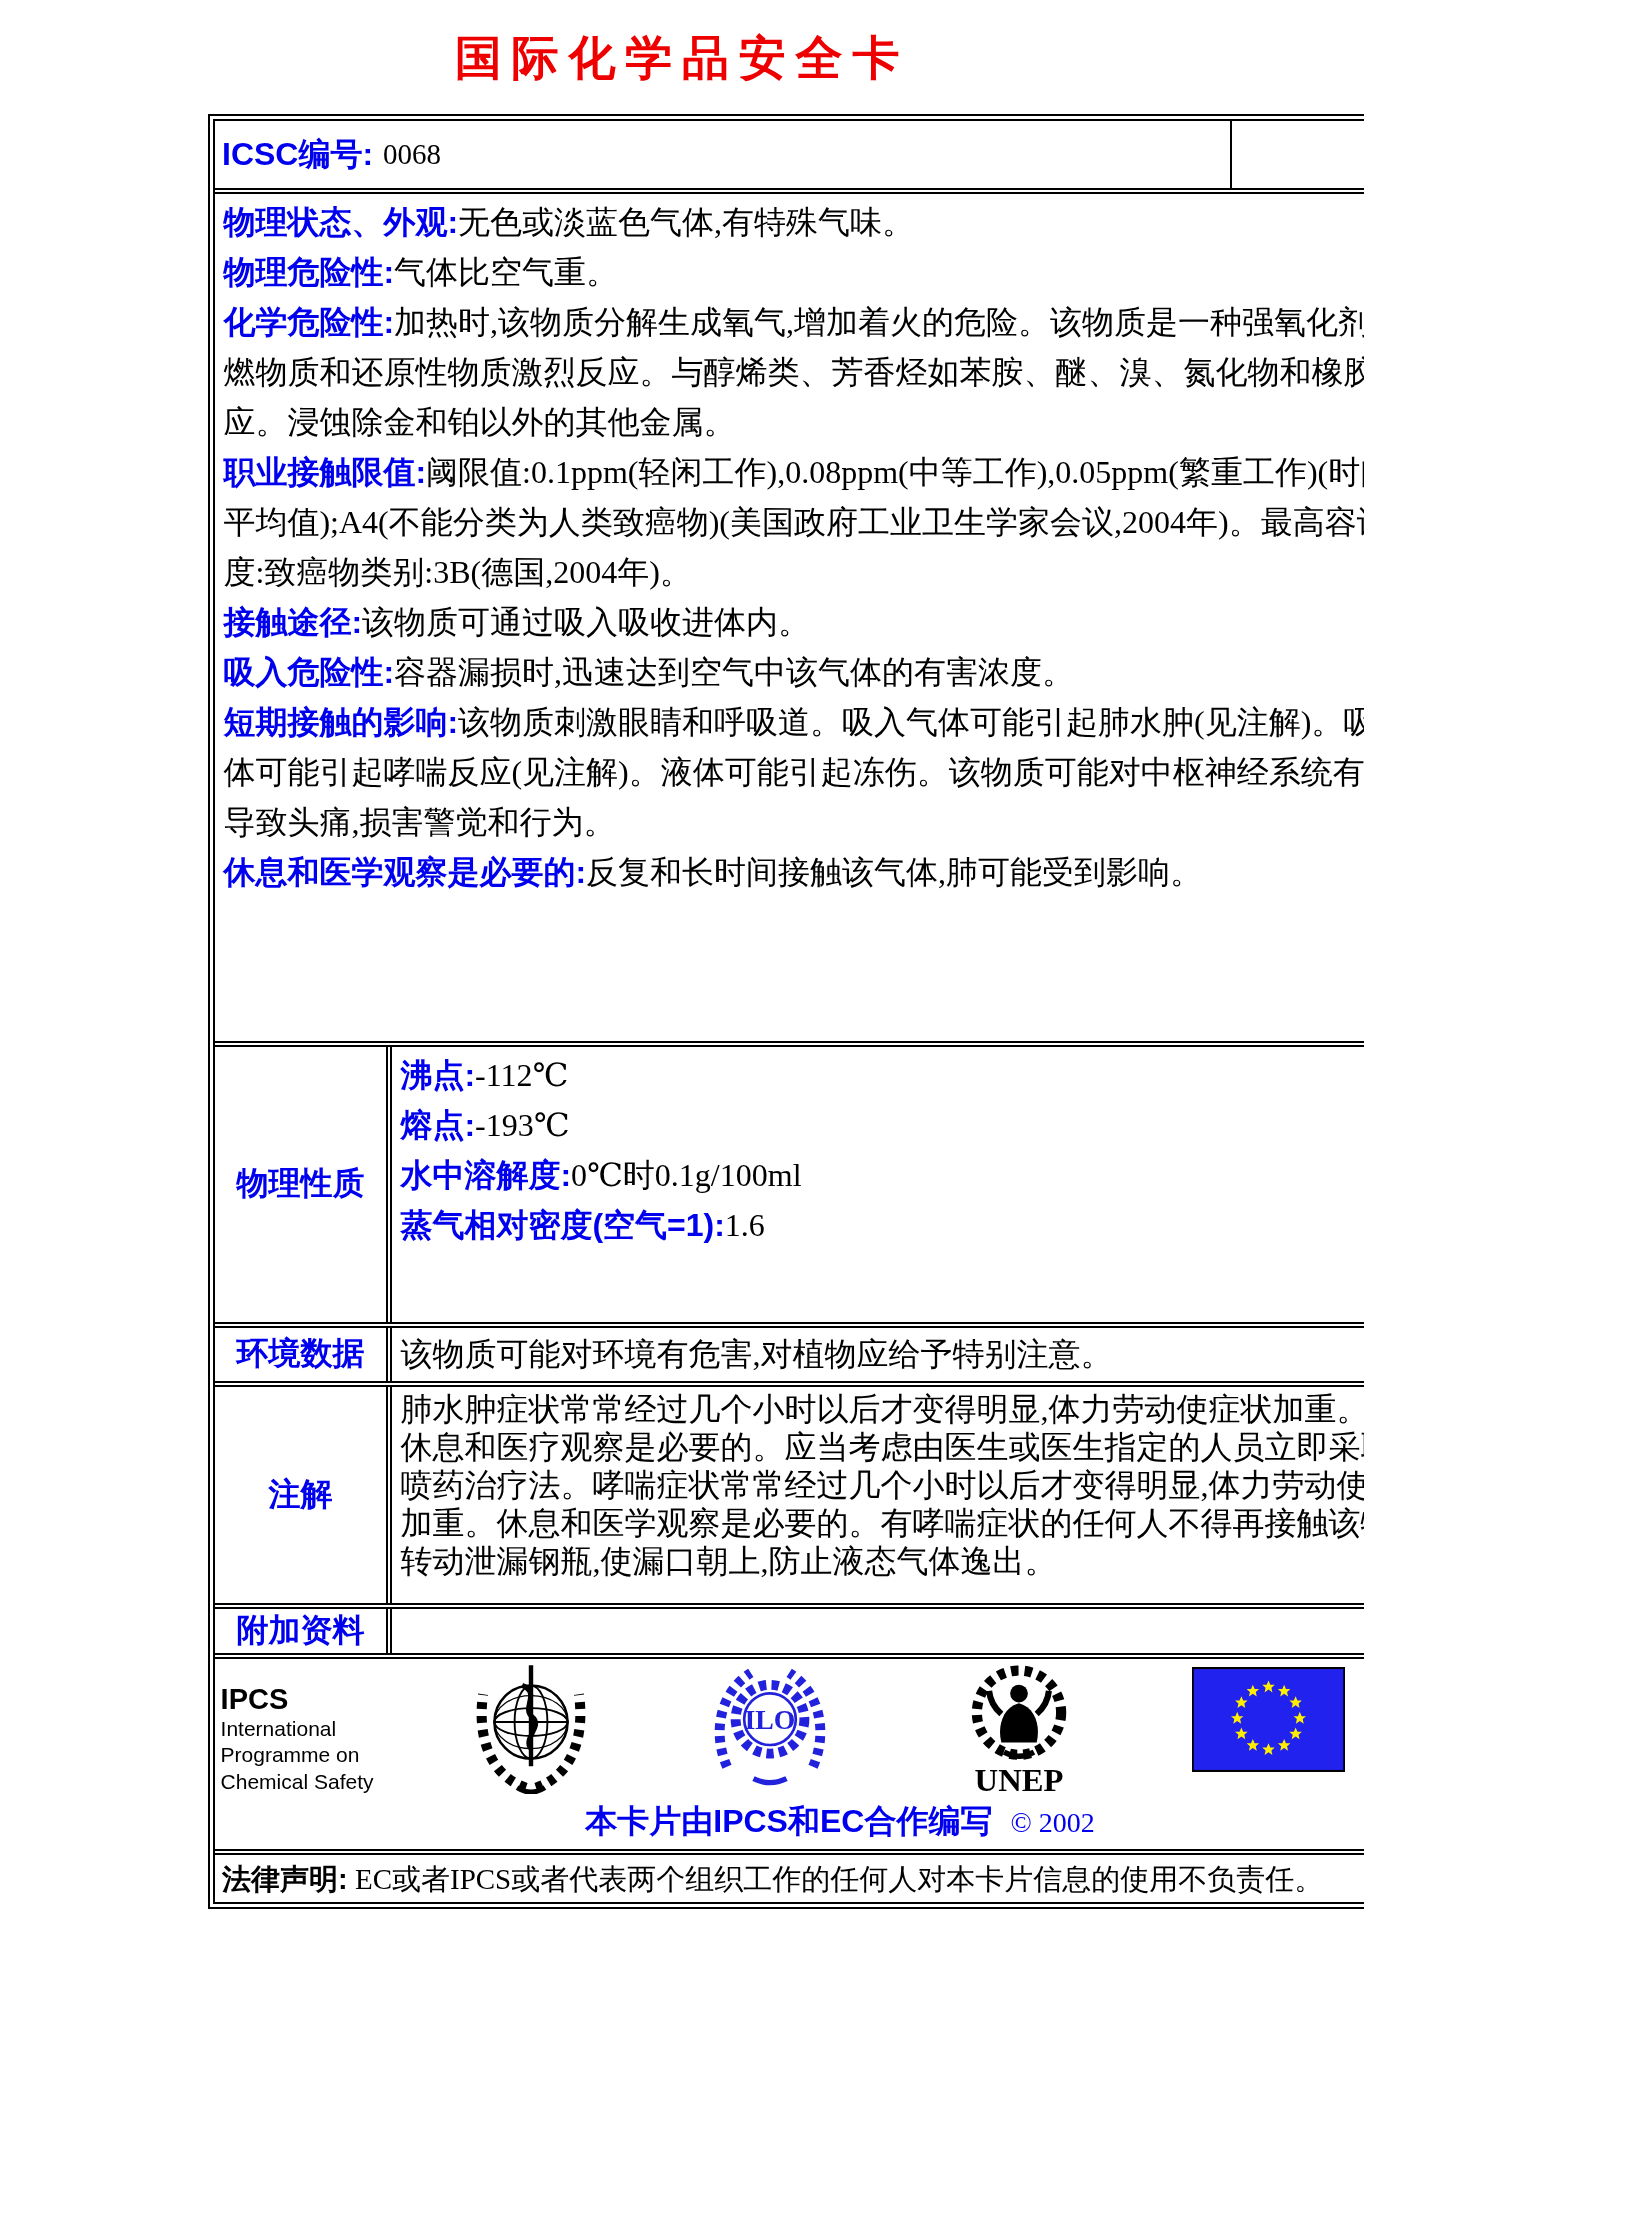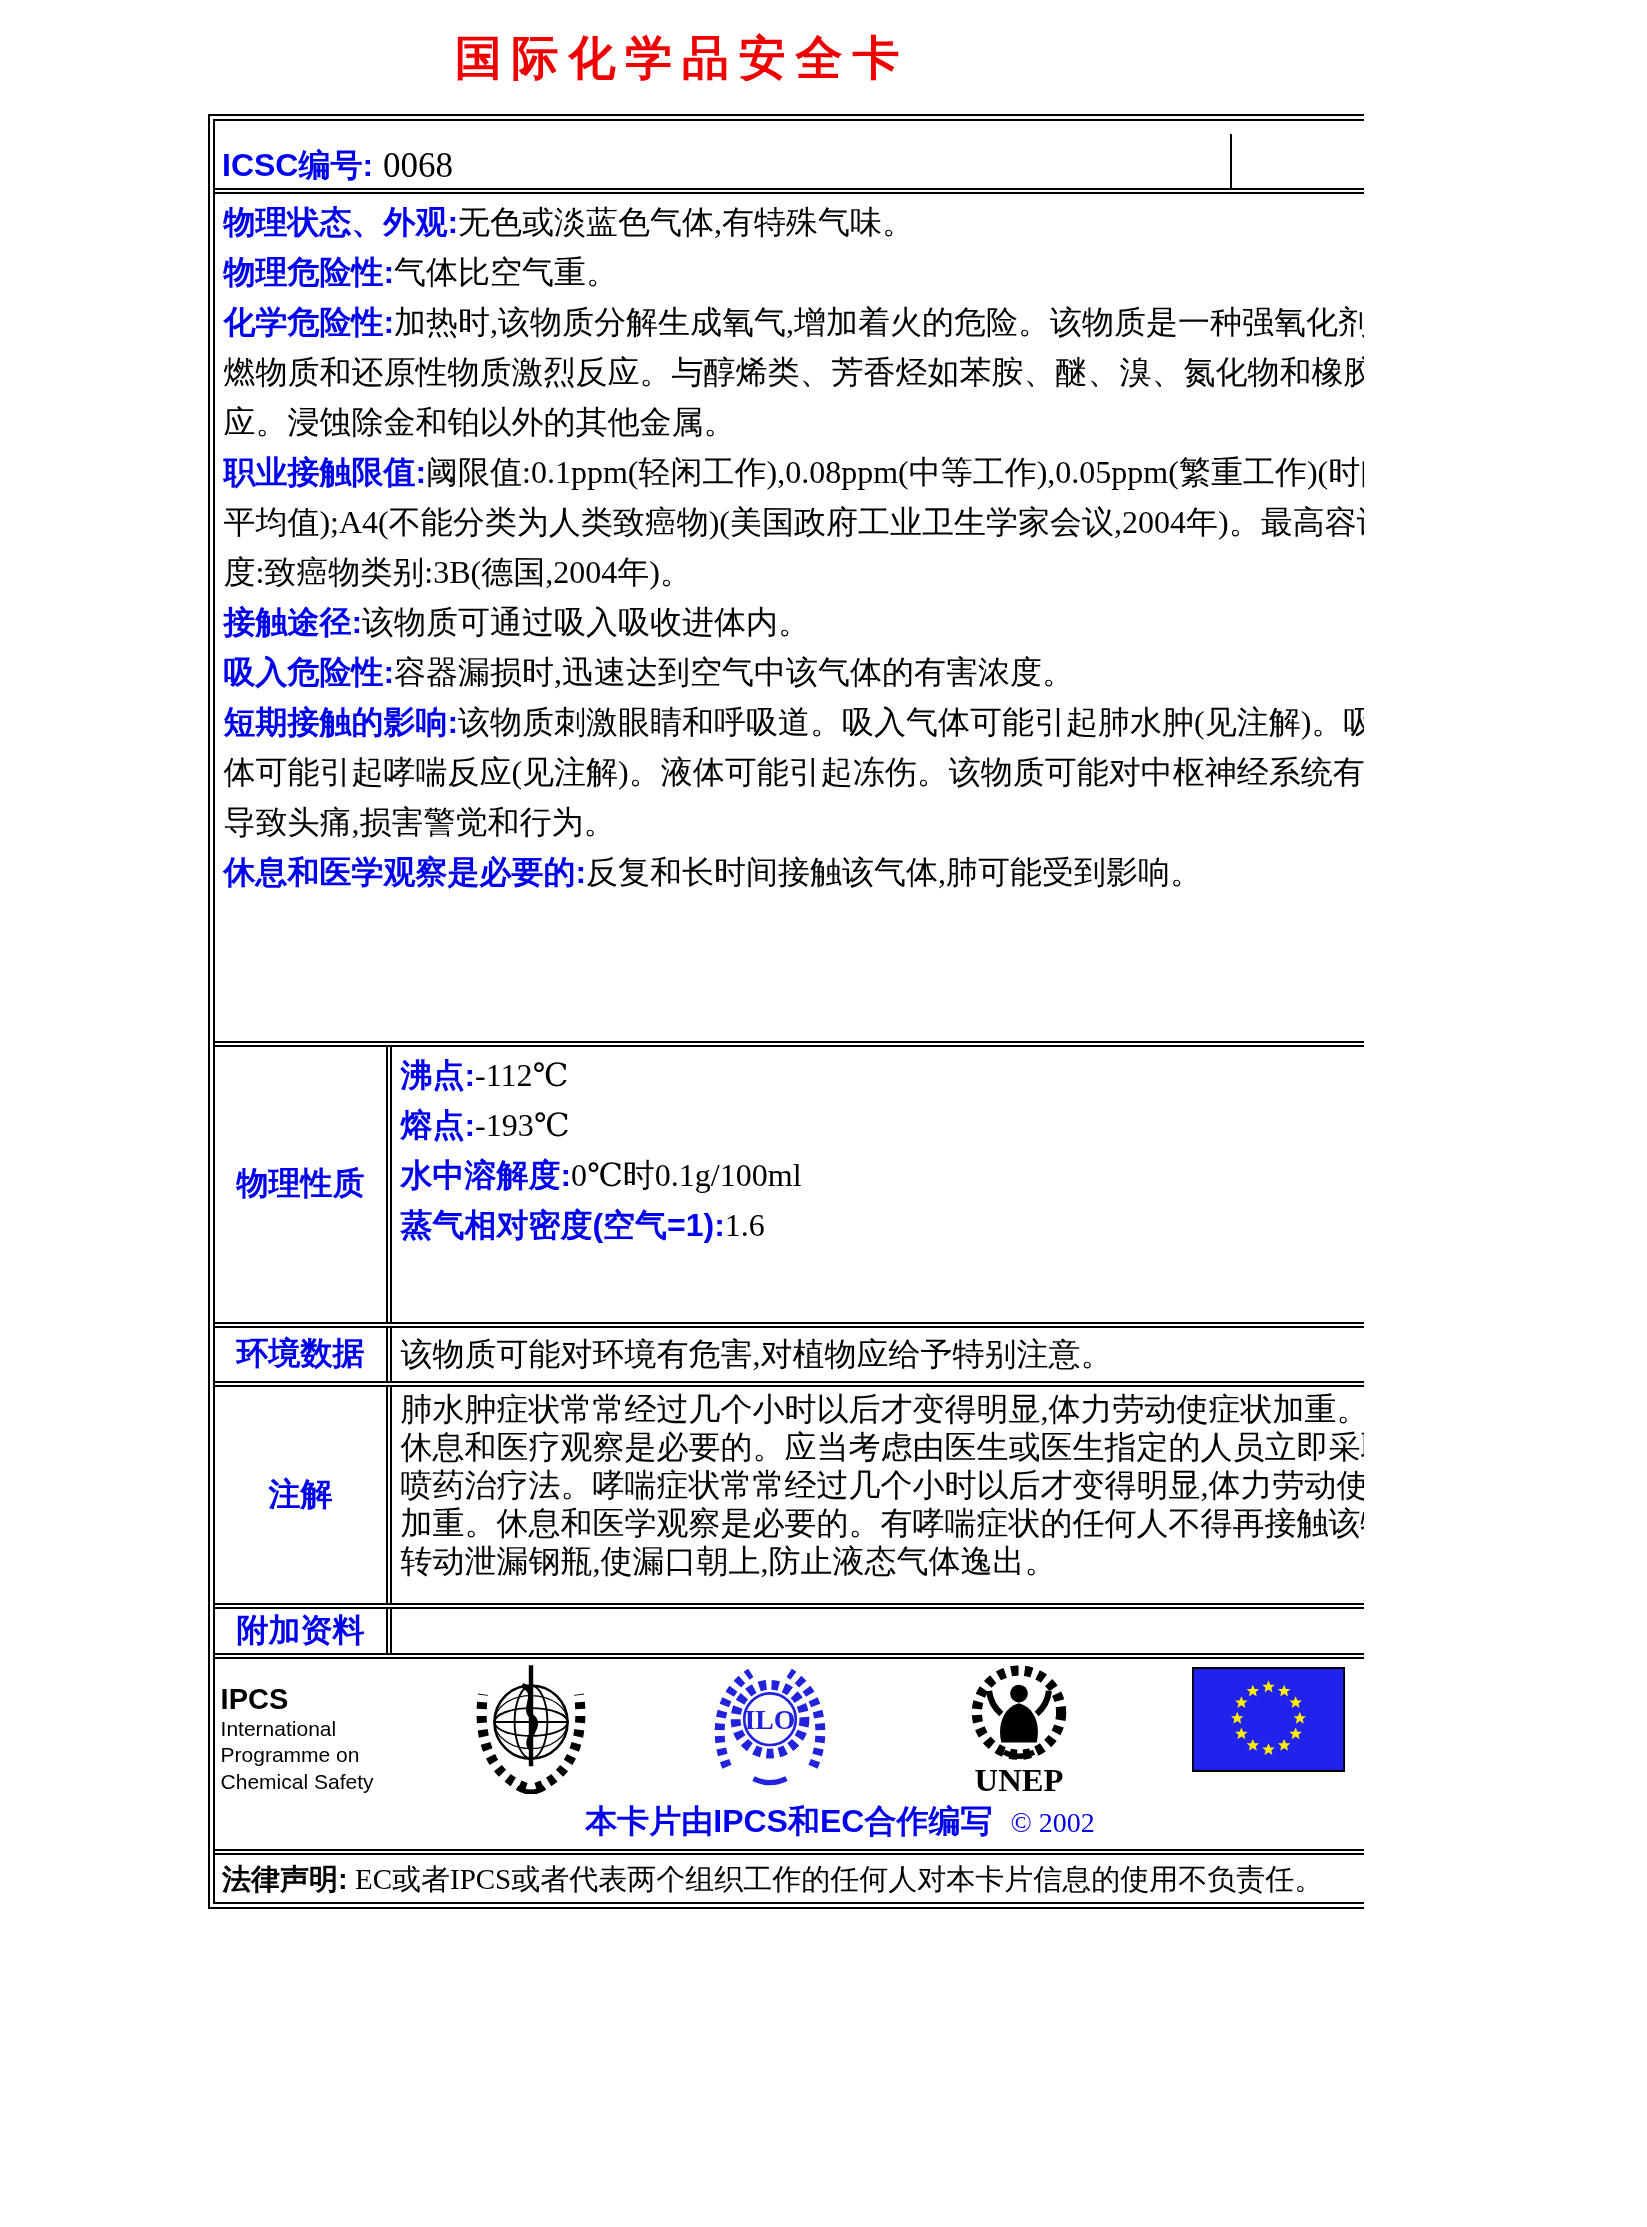--- a/index.html
+++ b/index.html
@@ -6,27 +6,27 @@
   .page{position:relative;width:1364px;height:2227px;background:#fff;
         font-family:"Liberation Serif","DejaVu Serif",serif;color:#000;overflow:hidden;}
 
   .page-title{position:absolute;top:26.5px;left:0;width:100%;text-align:center;
         font-size:47px;font-weight:bold;color:#ee0000;letter-spacing:9.8px;
         font-family:"DejaVu Serif","Liberation Serif",serif;}
 
   .card{position:absolute;left:208px;top:114px;width:1250px;border:7px double #000;background:#fff;}
 
   .row{border-top:6.3px double #000;}
-  .row:first-child{border-top:none;align-items:flex-end;}
+  .row:first-child{border-top:none;}
 
   
   .row-icsc{display:flex;align-items:stretch;height:67px;}
   .icsc-left{flex:1;display:flex;align-items:center;padding-left:7px;font-size:33px;}
   .icsc-label{color:#0000ee;font-family:"Liberation Sans","DejaVu Sans",sans-serif;font-weight:bold;font-size:32px;}
-  .icsc-number{margin-left:9.8px;font-size:35px;}
+  .icsc-number{margin-left:9.8px;font-size:29px;}
   .icsc-right{width:230px;border-left:2.8px solid #000;display:flex;align-items:center;
         justify-content:flex-end;padding-right:2.8px;font-size:39px;}
 
   
   .sec-row{display:flex;align-items:stretch;}
   .sec-label{width:171px;min-width:171px;border-right:6.3px double #000;display:flex;
         align-items:center;justify-content:center;color:#0000ee;
         font-family:"Liberation Sans","DejaVu Sans",sans-serif;font-weight:bold;font-size:32px;}
   .sec-content{flex:1;padding:2.8px 5.6px 7px 8.4px;font-size:32px;line-height:50px;}
   .inl{color:#0000ee;font-family:"Liberation Sans","DejaVu Sans",sans-serif;font-weight:bold;}

